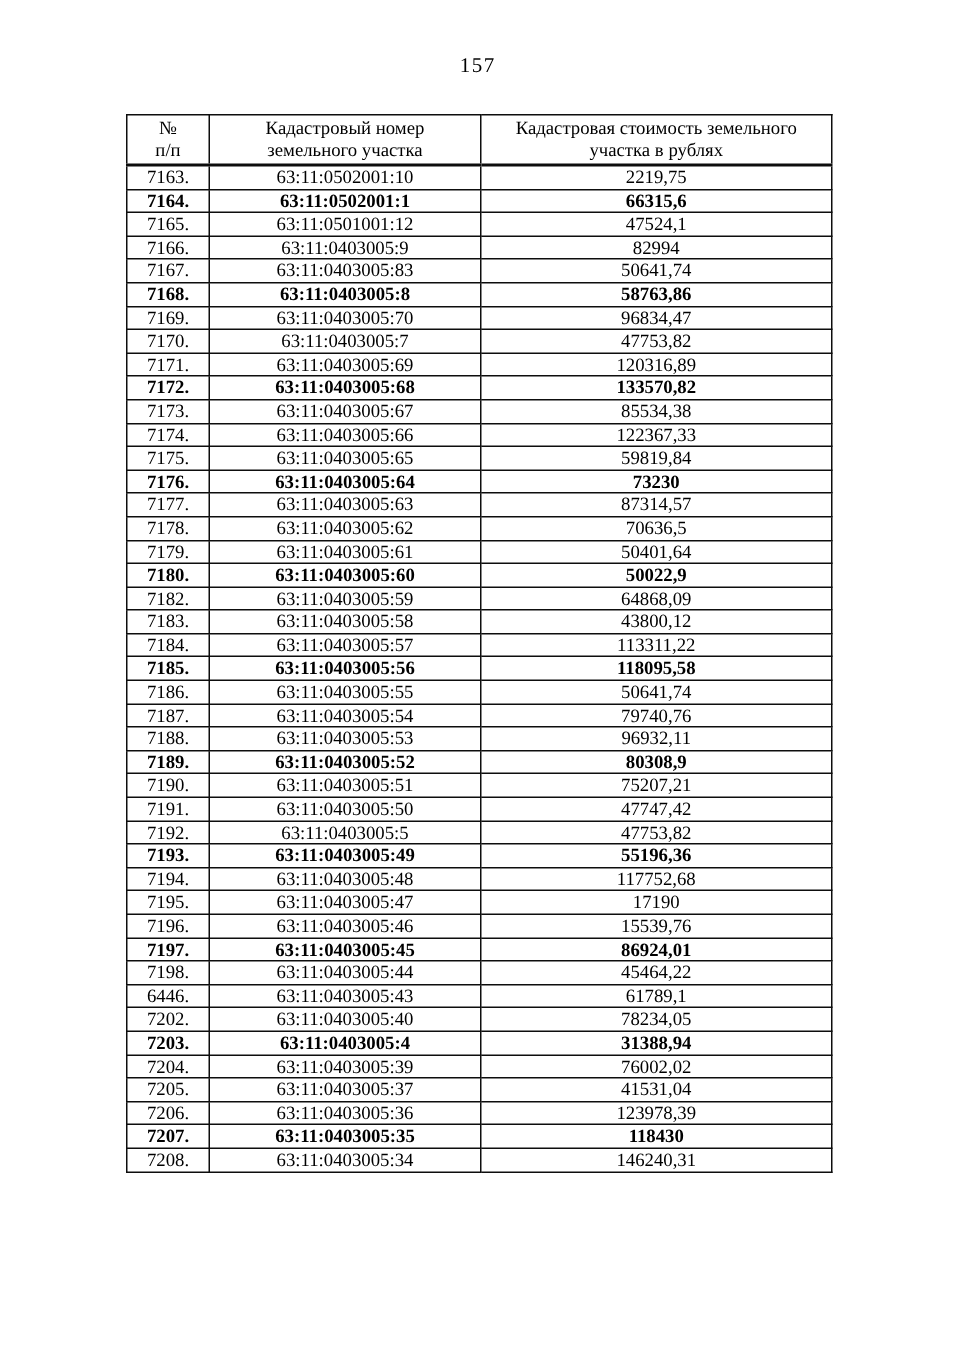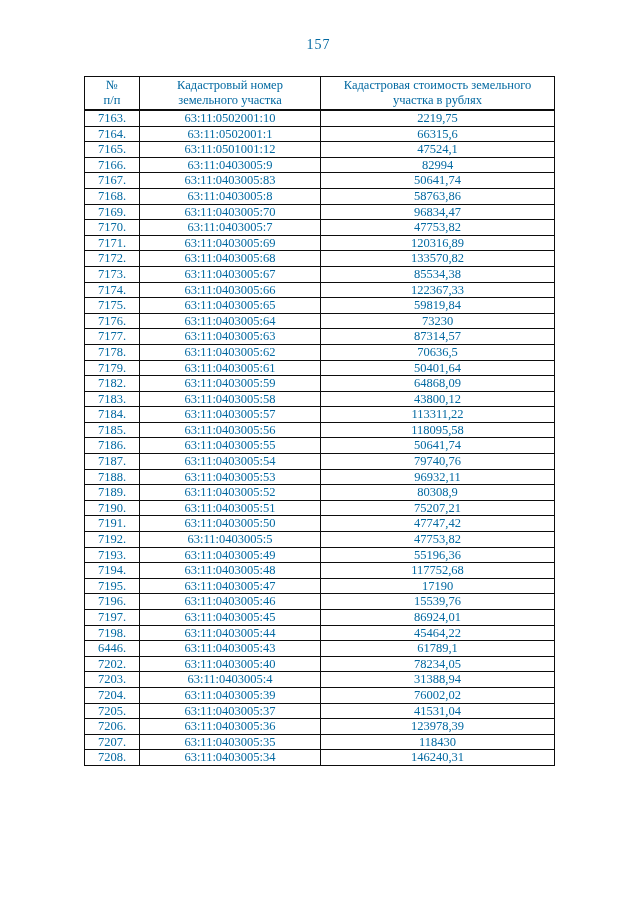--- a/index.html
+++ b/index.html
@@ -3,21 +3,21 @@
 <meta charset="utf-8">
 <style>
   * { box-sizing: border-box; margin: 0; padding: 0; }
   html, body { background: #ffffff; }
   .page {
     position: relative;
     width: 640px;
     height: 783px;
     background: #ffffff;
     font-family: "Liberation Serif", "DejaVu Serif", serif;
-    color: #0369a1;
+    color: #000000;
     overflow: hidden;
   }
   .page-number {
     position: absolute;
     top: 37px;
     left: 84px;
     width: 469px;
     text-align: center;
     font-size: 14px;
     letter-spacing: 1px;
@@ -49,20 +49,21 @@
   }
   table.cadastral tbody td {
     font-size: 12.5px;
     height: 14.6px;
     line-height: 14.6px;
     padding: 0 2px;
   }
   
   table.cadastral tbody tr:nth-child(4n+2) td {
     box-shadow: 0 2px 0 rgba(130,130,130,0.40);
+    font-weight: bold;
   }
   table.cadastral tbody tr:nth-child(9n+5) td {
     box-shadow: 0 2px 0 rgba(160,160,160,0.30);
   }
   table.cadastral thead th { border-bottom-width: 2px; }
 </style>
 </head>
 <body>
 
 <div class="page">
@@ -171,20 +172,25 @@
           <td>7178.</td>
           <td>63:11:0403005:62</td>
           <td>70636,5</td>
         </tr>
         <tr>
           <td>7179.</td>
           <td>63:11:0403005:61</td>
           <td>50401,64</td>
         </tr>
         <tr>
+          <td>7180.</td>
+          <td>63:11:0403005:60</td>
+          <td>50022,9</td>
+        </tr>
+        <tr>
           <td>7182.</td>
           <td>63:11:0403005:59</td>
           <td>64868,09</td>
         </tr>
         <tr>
           <td>7183.</td>
           <td>63:11:0403005:58</td>
           <td>43800,12</td>
         </tr>
         <tr>

